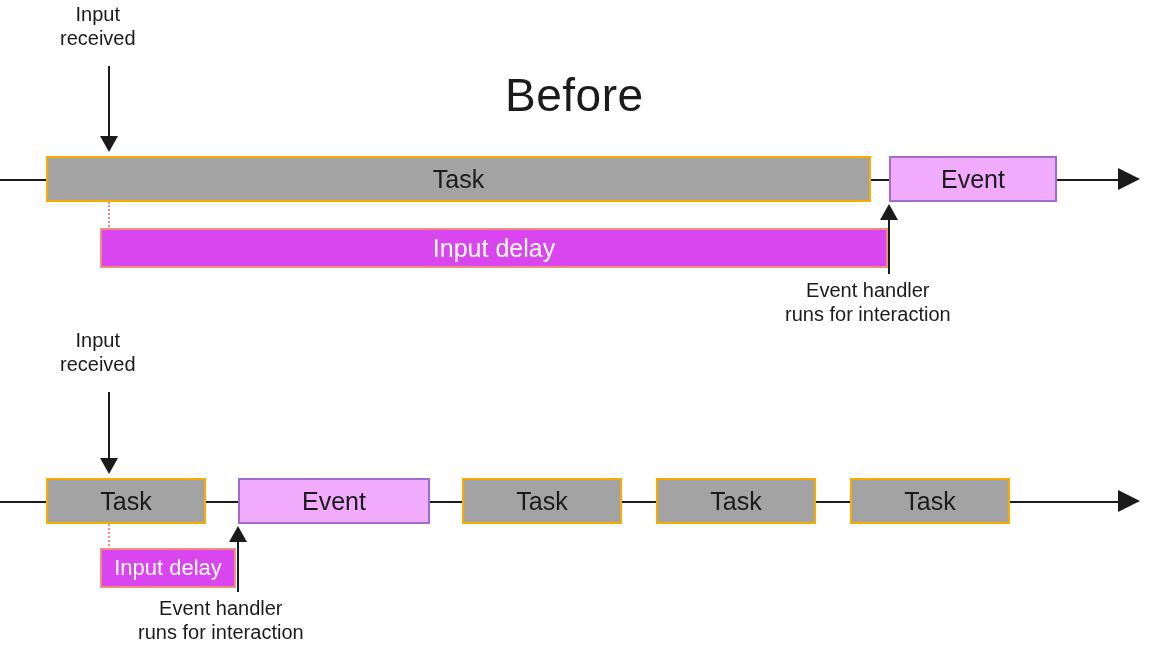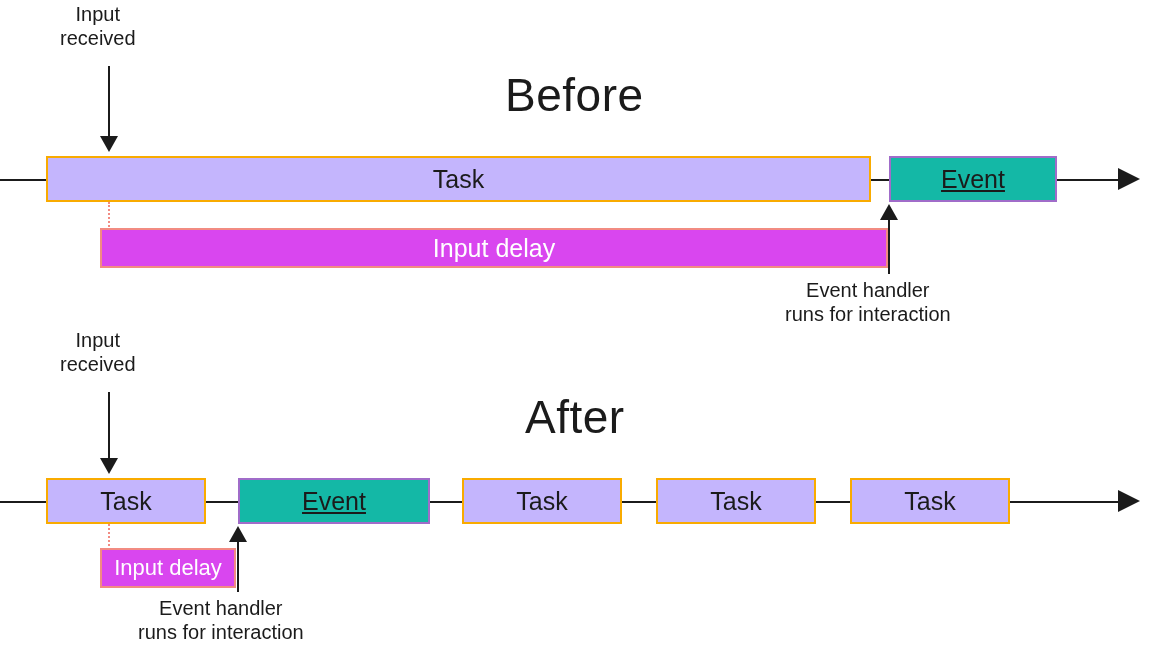--- a/index.html
+++ b/index.html
@@ -45,29 +45,28 @@
   .block {
     position: absolute;
     box-sizing: border-box;
     border: 2px solid;
     display: flex;
     align-items: center;
     justify-content: center;
     font-size: 25px;
   }
   .task {
-    background: #c4b5fd; 
+    background: #a3a3a3; 
     border-color: #f9ab00; 
     color: #1b1b1b;
   }
   .event {
-    background: #14b8a6; 
+    background: #f0abfc; 
     border-color: #a06cc9; 
     color: #1b1b1b;
-    text-decoration: underline;
   }
   .delay {
     background: #d946ef; 
     border-color: #f28b82;
     color: #ffffff;
   }
   
   .v-arrow {
     position: absolute;
     width: 2px;
@@ -121,21 +120,20 @@
   <div class="dotted" style="left:108px; top:202px; height:28px;"></div>
 
   <div class="block delay" style="left:100px; top:228px; width:788px; height:40px;">
     <span>Input delay</span>
   </div>
 
   <div class="v-arrow v-arrow-up" style="left:888px; top:218px; height:56px;"></div>
   <div class="label" style="left:785px; top:278px; text-align:center;">Event handler
 runs for interaction</div>
 
-  <div class="section-title" style="left:525px; top:390px;">After</div>
 
   <div class="label" style="left:60px; top:328px;">Input
 received</div>
   <div class="v-arrow" style="left:108px; top:392px; height:68px;"></div>
 
   <div class="timeline" style="left:0px; top:501px; width:1120px;"></div>
   <div class="arrowhead arrow-right" style="left:1118px; top:490px;"></div>
 
   <div class="block task" style="left:46px; top:478px; width:160px; height:46px;">
     <span>Task</span>

